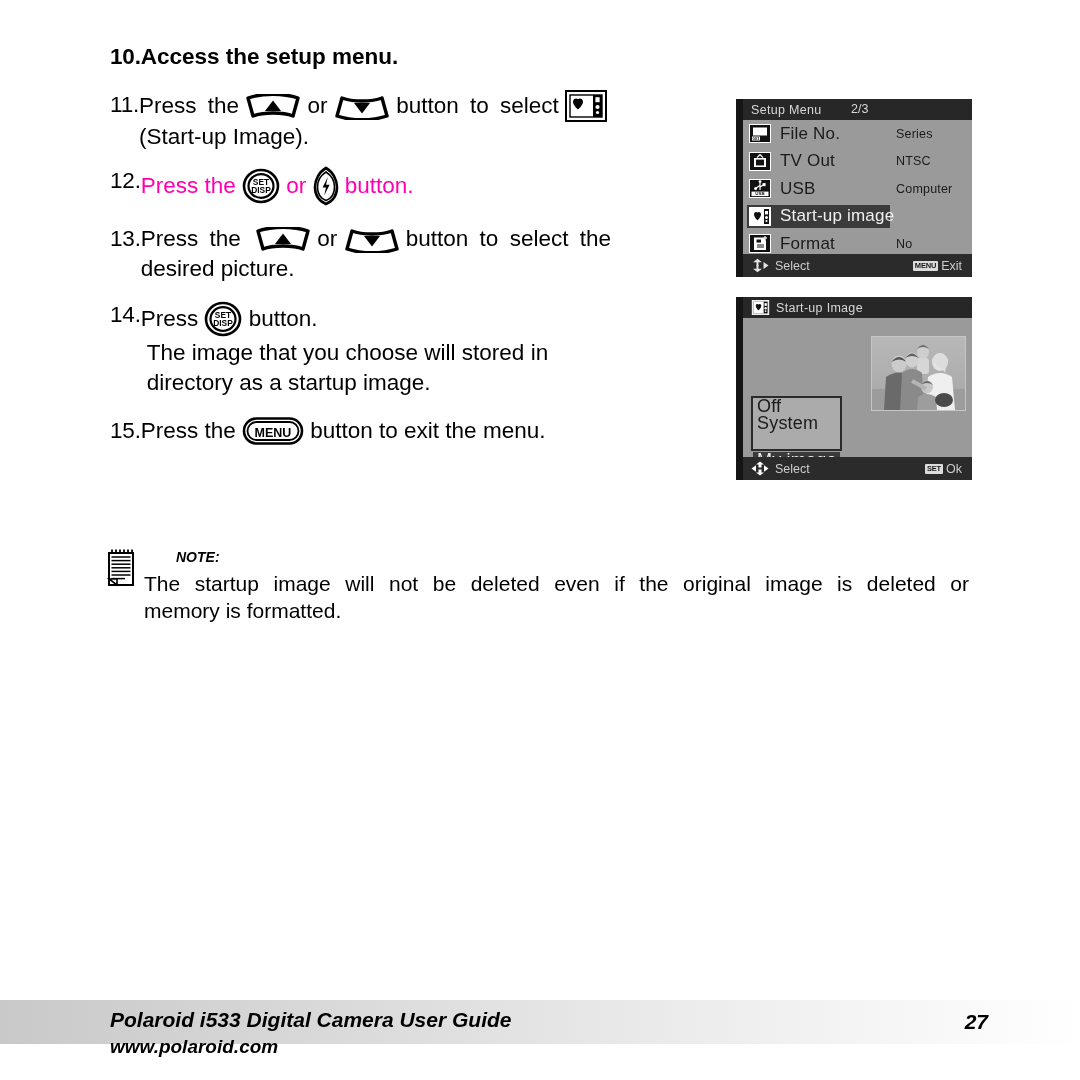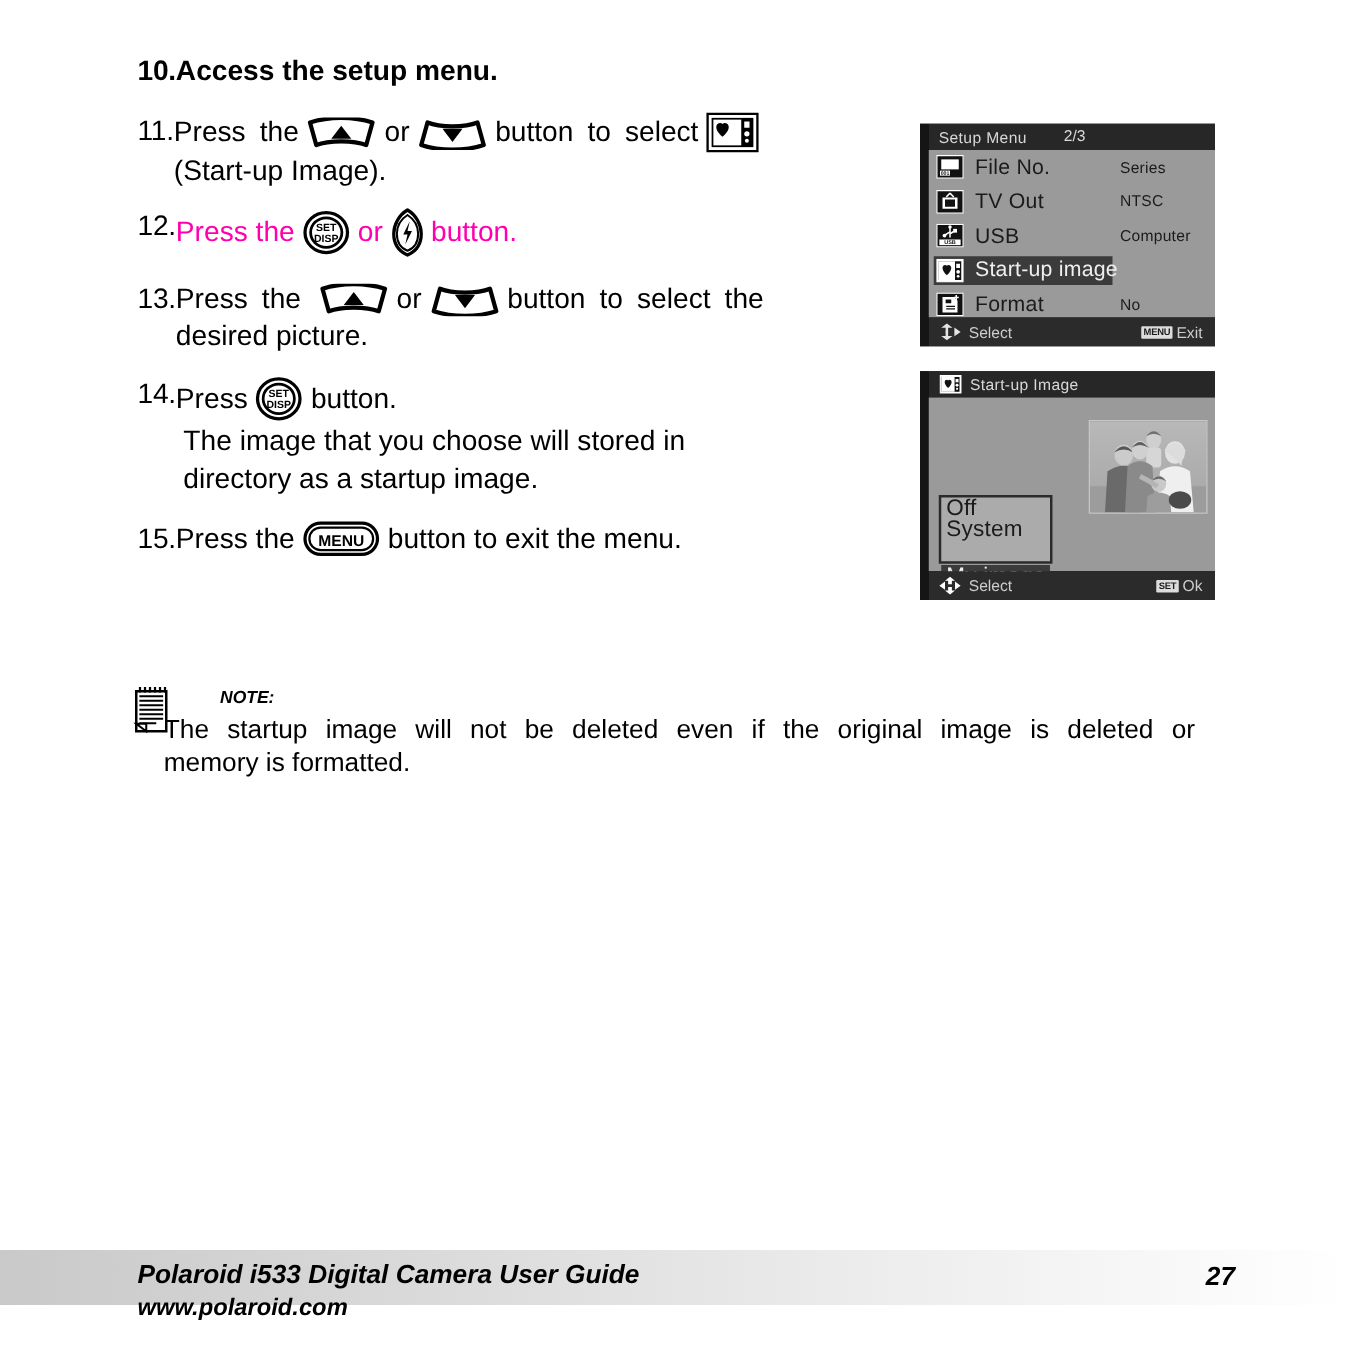--- a/index.html
+++ b/index.html
@@ -95,21 +95,21 @@
   }
   .note-icon svg { display:block; width:30px; height:40px; }
   .note-title {
     margin-left: 70px;
     font-size: 14px;
     font-weight: bold;
     line-height: 26px;
     font-style: italic;
   }
   .note-text {
-    margin-left: 25px;
+    margin-left: 38px;
     font-size: 21px;
     line-height: 27px;
     text-align: justify;
     width: 825px;
   }
   .note-text .l1 { text-align-last: justify; }
 
   
   .lcd {
     position: absolute;

